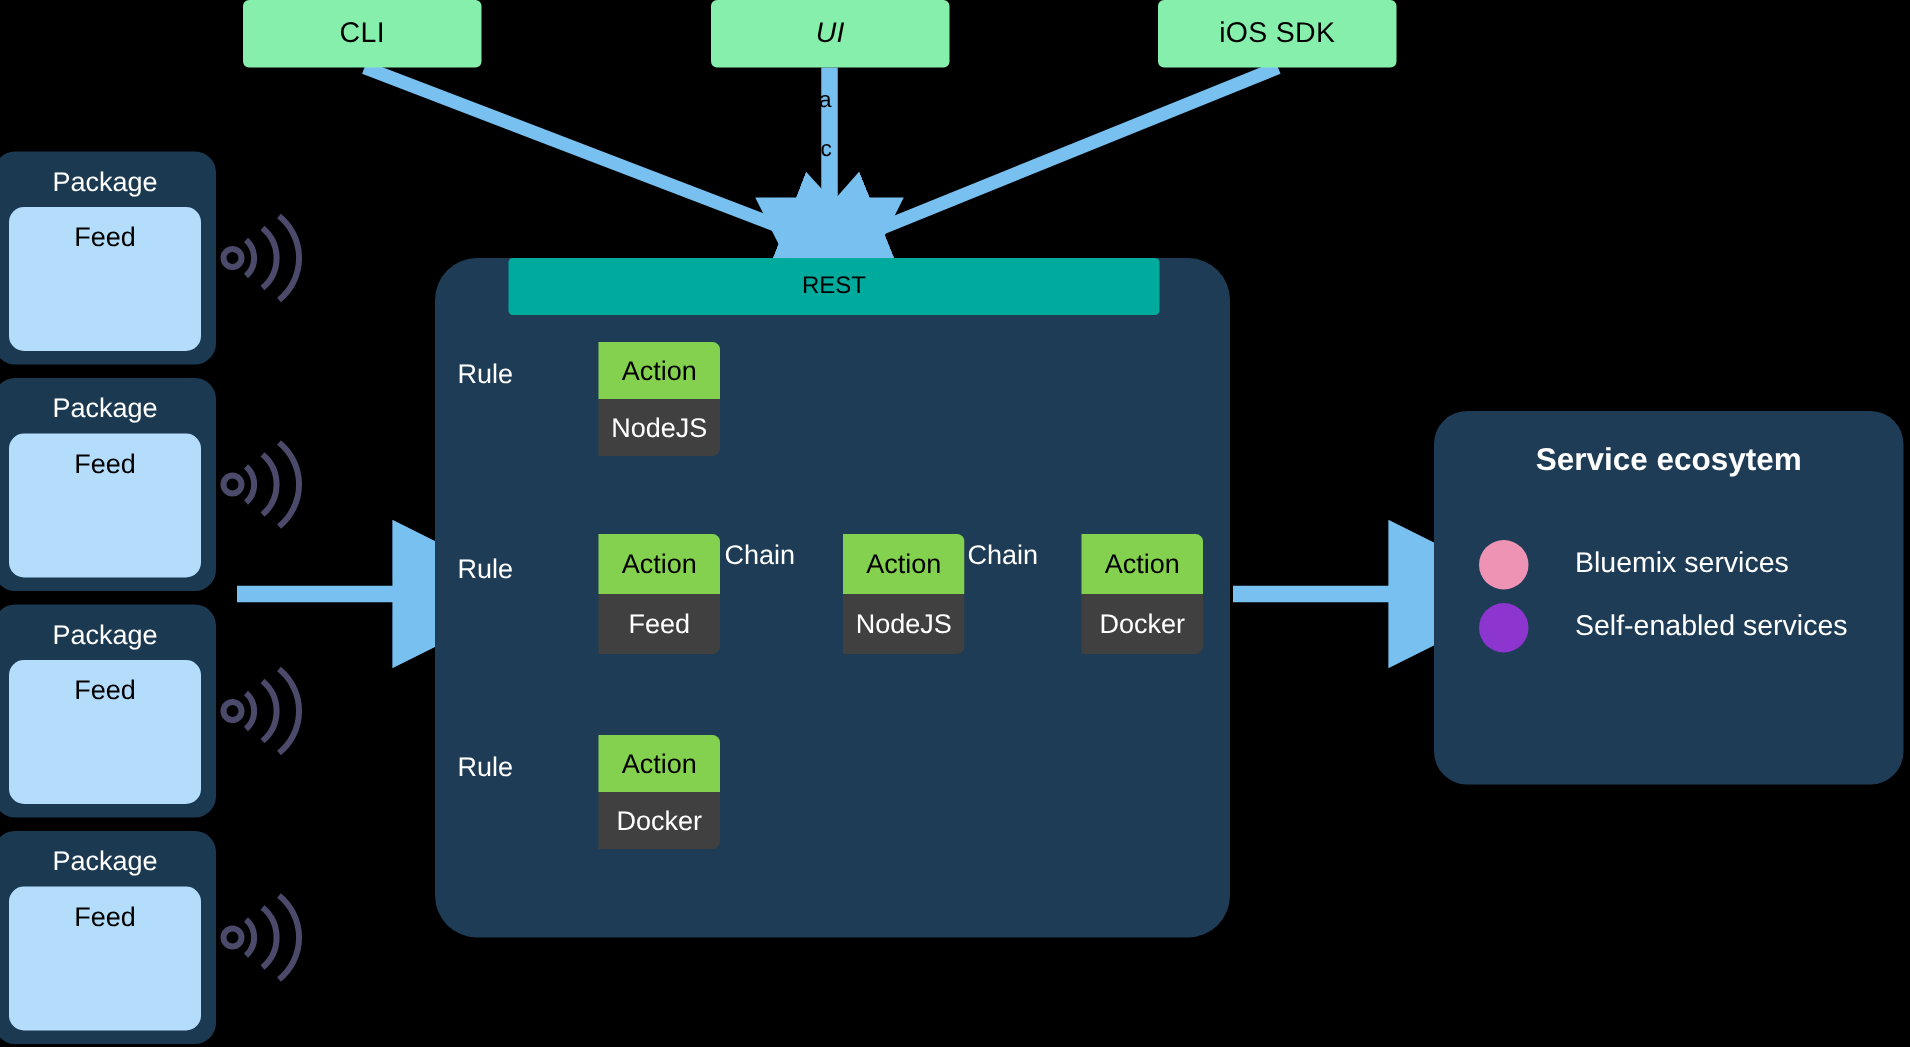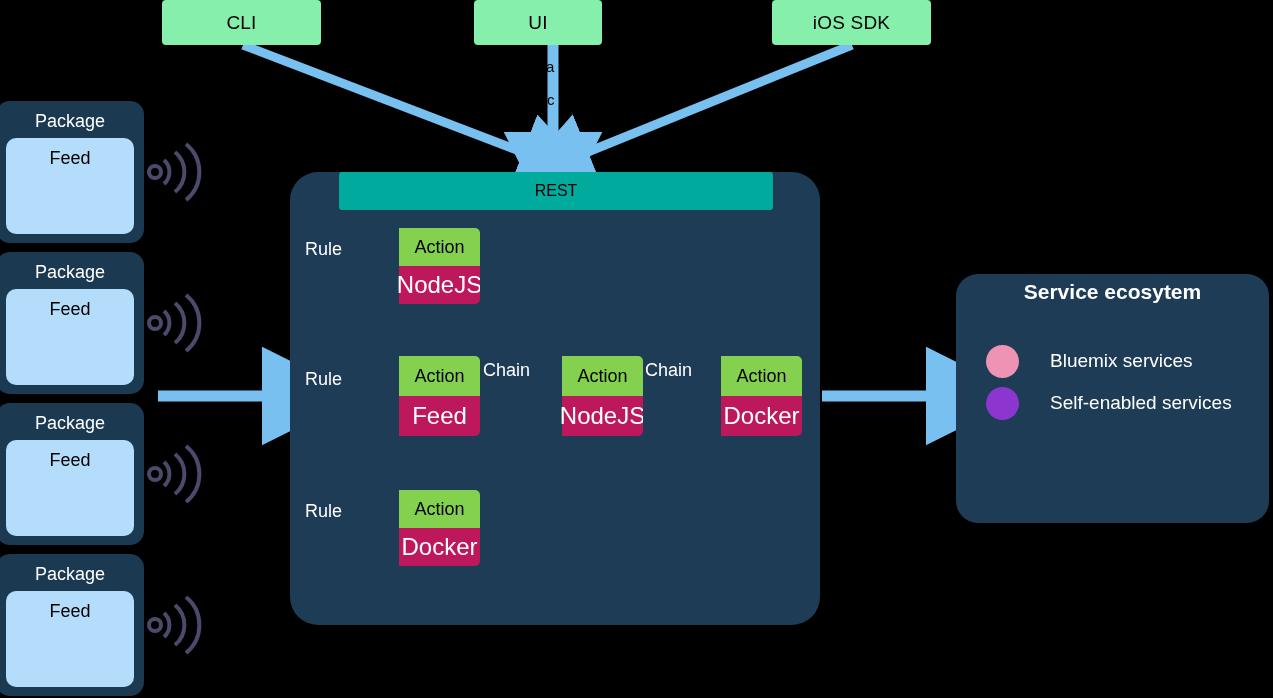--- a/index.html
+++ b/index.html
@@ -47,38 +47,38 @@
   
   .action{
     width:98px;border-radius:5px;overflow:hidden;
     display:flex;flex-direction:column;padding-left:17px;
   }
   .action .top{
     background:#83d14f;color:#000;height:38px;
     display:flex;align-items:center;justify-content:center;font-size:18px;
   }
   .action .bot{
-    background:#be185d;color:#fff;height:38px;
-    display:flex;align-items:center;justify-content:center;font-size:24px;
+    background:#404040;color:#fff;height:38px;
+    display:flex;align-items:center;justify-content:center;font-size:18px;
   }
   .action.tall .top{height:40px;}
   .action.tall .bot{height:40px;}
 
   
   .edge-label{
     color:#fff;font-size:18px;white-space:nowrap;
   }
 
   
   .ecosystem{
     background:#1e3c55;border-radius:22px;
   }
   .eco-title{
     color:#fff;font-size:21px;font-weight:bold;text-align:center;
-    margin-top:6px;
+    margin-top:21px;
   }
   .eco-list{margin-top:36px;padding-left:30px;}
   .eco-row{display:flex;align-items:center;height:42px;}
   .dot{width:33px;height:33px;border-radius:50%;flex:0 0 auto;}
   .eco-text{color:#fff;font-size:19px;margin-left:31px;}
 
   .ghost{
     color:#000;font-size:15px;
   }
 </style>
@@ -106,21 +106,21 @@
 
   <line x1="484" y1="396" x2="540" y2="396" stroke="#78c0f0" stroke-width="10" marker-end="url(#ah)"></line>
   <line x1="648" y1="396" x2="700" y2="396" stroke="#78c0f0" stroke-width="10" marker-end="url(#ah)"></line>
 
   <line x1="822" y1="396" x2="952" y2="396" stroke="#78c0f0" stroke-width="11" marker-end="url(#ah)"></line>
 </svg>
 
 <div class="abs client" style="left:162px;top:0px;width:159px;height:45px;">
   <span>CLI</span>
 </div>
-<div class="abs client" style="left:474px;top:0px;width:128px;height:45px;">
+<div class="abs client" style="left:474px;top:0px;width:159px;height:45px;font-style:italic;">
   <span>UI</span>
 </div>
 <div class="abs client" style="left:772px;top:0px;width:159px;height:45px;">
   <span>iOS SDK</span>
 </div>
 
 <div class="abs ghost" style="left:546px;top:58px;">a</div>
 <div class="abs ghost" style="left:547px;top:91px;">c</div>
 
 <div class="abs package" style="left:-4px;top:101px;width:148px;height:142px;">

